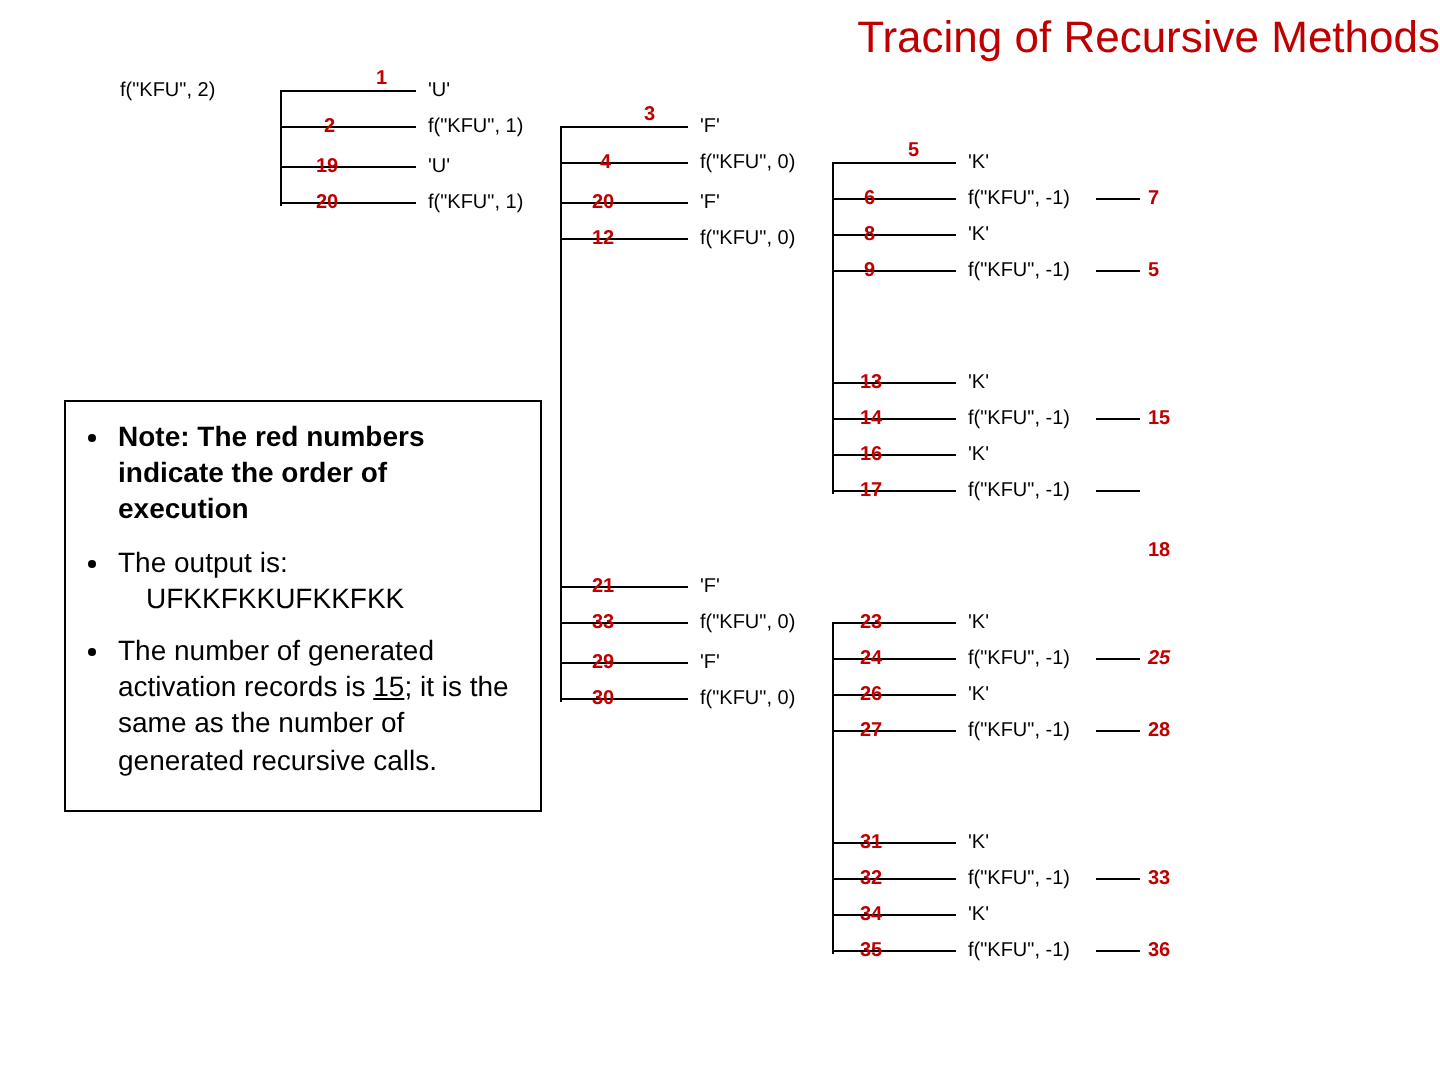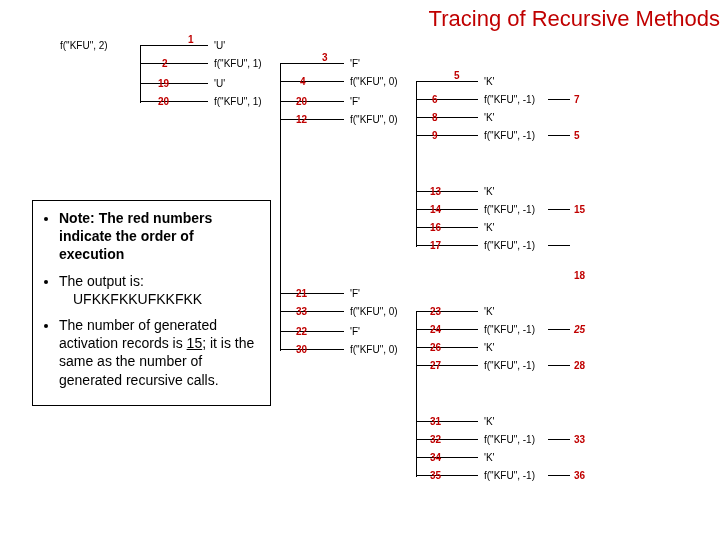--- a/index.html
+++ b/index.html
@@ -153,21 +153,21 @@
     <div class="node" style="left: 484px; top: 222px;">'K'</div>
     <div class="step" style="left: 430px; top: 222px;">16</div>
     <div class="node" style="left: 484px; top: 240px;">f("KFU", -1)</div>
     <div class="step" style="left: 430px; top: 240px; text-align: right;">17</div>
     <div class="step" style="left: 574px; top: 240px; margin-top: 30px;">18</div>
     <div class="node" style="left: 350px; top: 288px;">'F'</div>
     <div class="step" style="left: 296px; top: 288px;">21</div>
     <div class="node" style="left: 350px; top: 306px;">f("KFU", 0)</div>
     <div class="step" style="left: 296px; top: 306px;">33</div>
     <div class="node" style="left: 350px; top: 326px;">'F'</div>
-    <div class="step" style="left: 296px; top: 326px;">22</div>
+    <div class="step" style="left: 296px; top: 326px;">29</div>
     <div class="node" style="left: 350px; top: 344px;">f("KFU", 0)</div>
     <div class="step" style="left: 296px; top: 344px;">30</div>
     <div class="node" style="left: 484px; top: 306px;">'K'</div>
     <div class="step" style="left: 430px; top: 306px;">23</div>
     <div class="node" style="left: 484px; top: 324px;">f("KFU", -1)</div>
     <div class="step" style="left: 430px; top: 324px;">24</div>
     <div class="step" style="left: 574px; top: 324px; font-style: italic;">25</div>
     <div class="node" style="left: 484px; top: 342px;">'K'</div>
     <div class="step" style="left: 430px; top: 342px;">26</div>
     <div class="node" style="left: 484px; top: 360px;">f("KFU", -1)</div>

